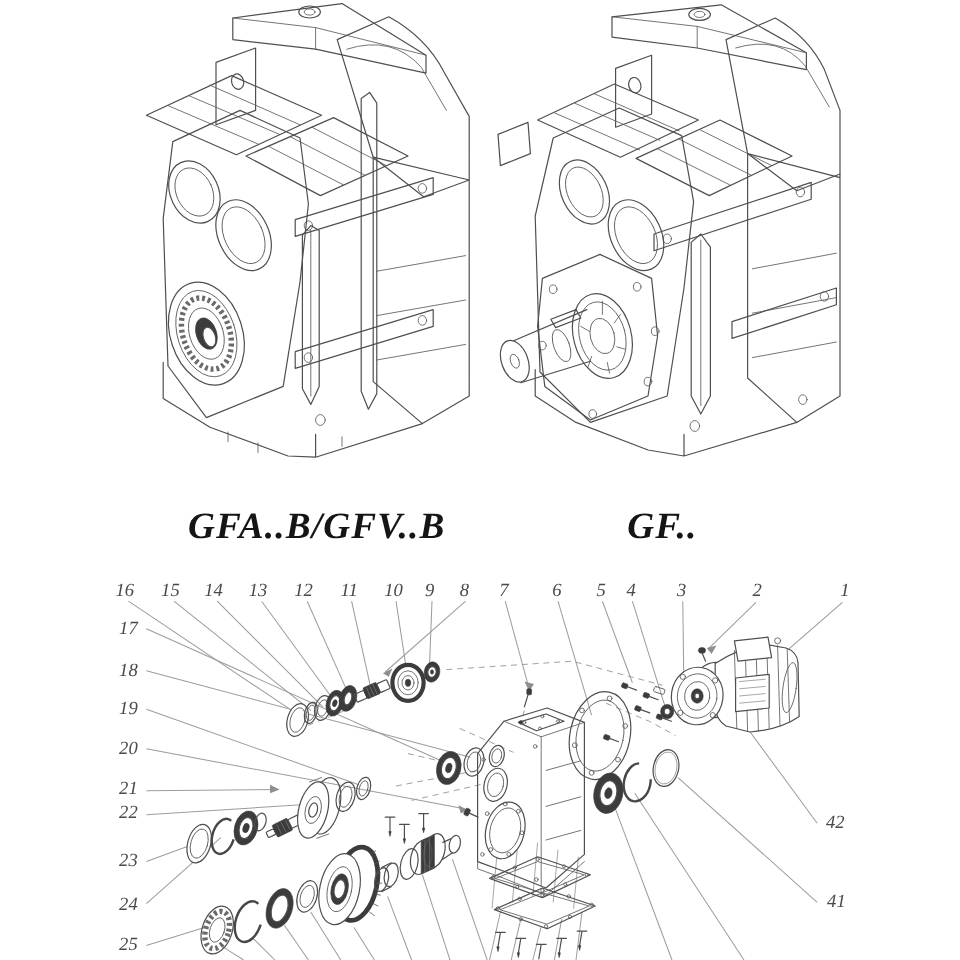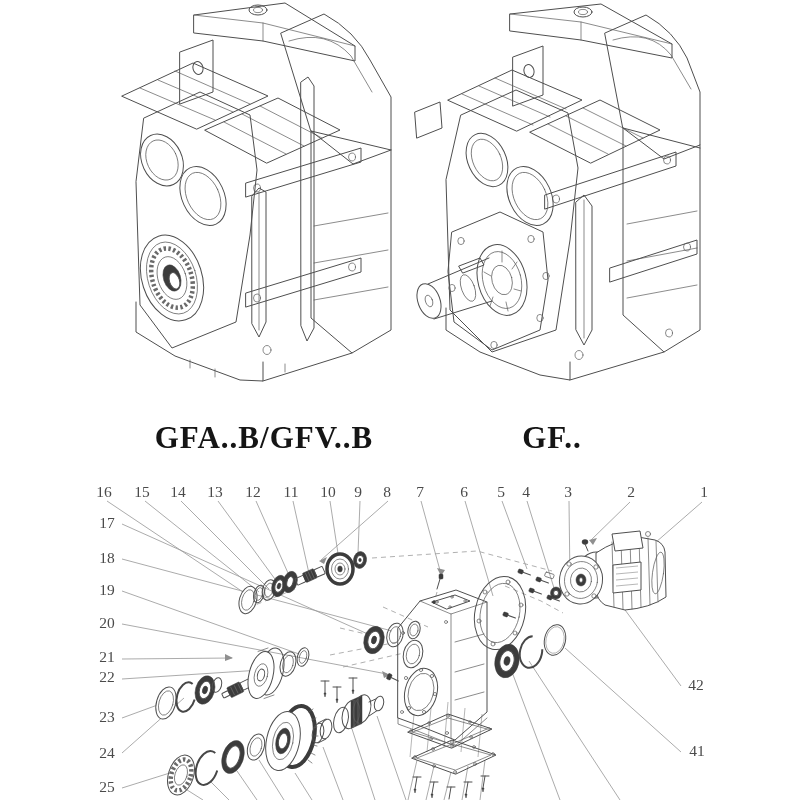--- a/index.html
+++ b/index.html
@@ -1,17 +1,17 @@
 <!DOCTYPE html>
 <html><head>
 <meta charset="utf-8">
 <style>
   html,body{margin:0;padding:0;background:#fff;}
   #stage{position:relative;width:800px;height:800px;background:#ffffff;overflow:hidden;
-         font-family:"Liberation Serif",serif;}
+         font-family:"Liberation Serif",serif;font-style:italic;}
   svg{display:block}
   .s  {fill:none;stroke:#4f4f4f;stroke-width:1;stroke-linejoin:round;stroke-linecap:round}
   .s7 {fill:none;stroke:#5a5a5a;stroke-width:.7;stroke-linejoin:round;stroke-linecap:round}
   .s5 {fill:none;stroke:#7a7a7a;stroke-width:.55}
   .w  {fill:#ffffff;stroke:#4f4f4f;stroke-width:1;stroke-linejoin:round}
   .dk {fill:#3c3c3c;stroke:#3c3c3c;stroke-width:.5}
   .ld {stroke:#9c9c9c;stroke-width:.85;fill:none}
   .cut{stroke:#9c9c9c;stroke-width:.85;fill:none}
   .dash{stroke:#9c9c9c;stroke-width:.8;fill:none;stroke-dasharray:5 4}
   .clip{fill:none;stroke:#474747;stroke-width:2}

